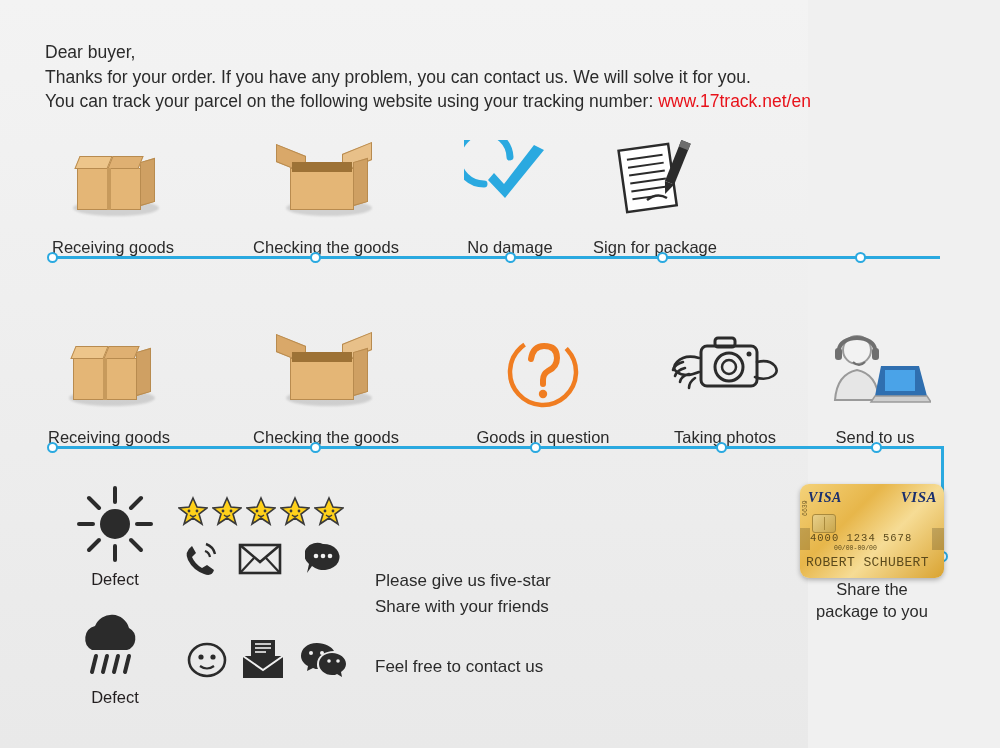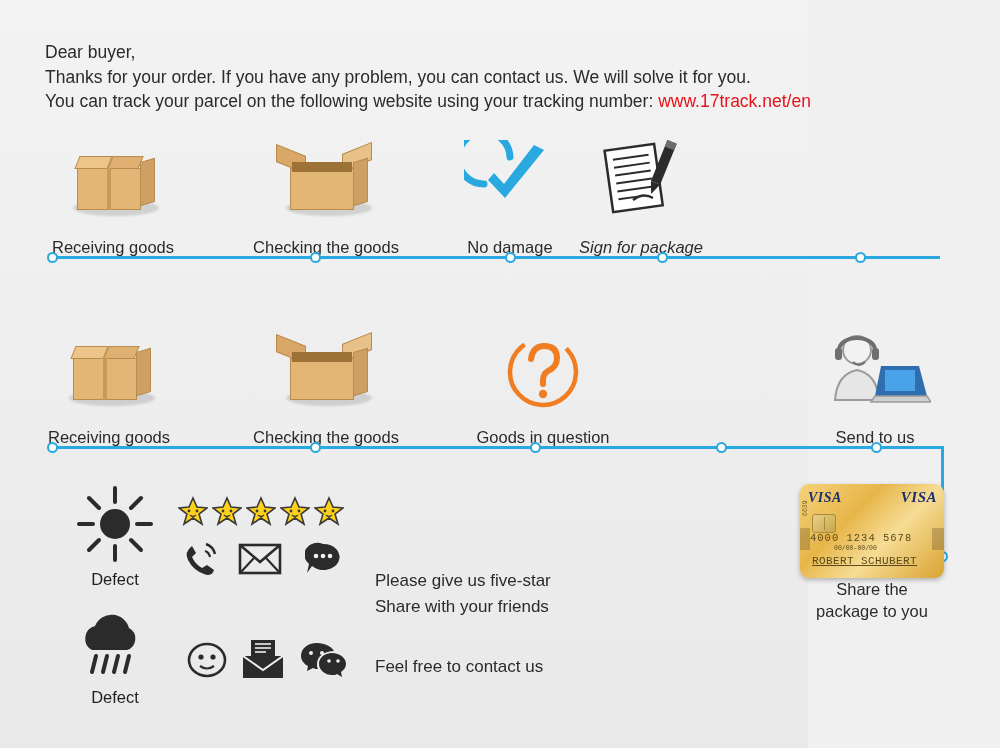--- a/index.html
+++ b/index.html
@@ -281,26 +281,25 @@
   }
   .card .dates {
     position: absolute;
     left: 34px; top: 61px;
     font-family: "Liberation Mono", monospace;
     font-size: 6.5px;
     color: #5c4a1b;
   }
   .card .holder {
     position: absolute;
-    left: 12px; top: 71px;
+    left: 6px; top: 71px;
     font-family: "Liberation Mono", monospace;
-    font-size: 11px;
+    font-size: 13px;
     color: #5c4a1b;
     letter-spacing: 0.4px;
-    text-decoration: underline;
   }
   .card .vertical-cvv {
     position: absolute;
     left: 2px; top: 32px;
     font-family: "Liberation Mono", monospace;
     font-size: 6.5px;
     color: #6d5826;
     transform: rotate(-90deg);
     transform-origin: left top;
   }
@@ -361,21 +360,21 @@
             <g fill="none" stroke="#2aa9e0" stroke-width="7" stroke-linecap="round">
               <path d="M20 44 A26 26 0 1 1 46 17"></path>
             </g>
             <path d="M24 40 L41 58 L80 10 L70 5 L40 44 L30 33 Z" fill="#2aa9e0"></path>
           </svg>
         </span>
       </span>
       <span class="caption">No damage</span>
     </div>
 
-    <div class="step" style="left:546px; top:0;font-style:italic;">
+    <div class="step" style="left:560px; top:0;">
       <span class="art">
         <span class="artwrap">
           <svg width="100" height="84" viewBox="0 0 100 84">
             <g transform="rotate(-8 50 42)">
               <rect x="18" y="8" width="50" height="62" fill="#ffffff" stroke="#2b2b2b" stroke-width="2.5"></rect>
               <g stroke="#2b2b2b" stroke-width="2">
                 <line x1="25" y1="18" x2="61" y2="18"></line>
                 <line x1="25" y1="26" x2="61" y2="26"></line>
                 <line x1="25" y1="34" x2="61" y2="34"></line>
                 <line x1="25" y1="42" x2="61" y2="42"></line>
@@ -440,20 +439,42 @@
           <svg width="78" height="80" viewBox="0 0 78 80">
             <circle cx="39" cy="40" r="33" fill="none" stroke="#f07d21" stroke-width="4.5" stroke-dasharray="160 45" transform="rotate(-42 39 40)"></circle>
             <path d="M27 27 q2 -13 13 -13 q13 0 13 12 q0 9 -9 13 q-5 3 -5 9 l0 4" fill="none" stroke="#f07d21" stroke-width="6" stroke-linecap="round"></path>
             <circle cx="39" cy="62" r="4.2" fill="#f07d21"></circle>
           </svg>
         </span>
       </span>
       <span class="caption">Goods in question</span>
     </div>
 
+    <div class="step" style="left:630px; top:0;">
+      <span class="art">
+        <span class="artwrap">
+          <svg width="112" height="80" viewBox="0 0 112 80">
+            <rect x="32" y="18" width="56" height="40" rx="6" fill="none" stroke="#2b2b2b" stroke-width="3"></rect>
+            <rect x="46" y="10" width="20" height="9" rx="3" fill="none" stroke="#2b2b2b" stroke-width="3"></rect>
+            <circle cx="60" cy="39" r="14" fill="none" stroke="#2b2b2b" stroke-width="3"></circle>
+            <circle cx="60" cy="39" r="7" fill="none" stroke="#2b2b2b" stroke-width="2.5"></circle>
+            <circle cx="80" cy="26" r="2.5" fill="#2b2b2b"></circle>
+            <g fill="none" stroke="#2b2b2b" stroke-width="2.6" stroke-linecap="round">
+              <path d="M30 30 q-14 -4 -22 4 q-6 6 0 10 q8 6 22 0"></path>
+              <path d="M14 34 q-8 2 -10 8"></path>
+              <path d="M16 40 q-8 2 -10 8"></path>
+              <path d="M20 46 q-8 2 -9 8"></path>
+              <path d="M26 50 q-6 4 -6 10"></path>
+              <path d="M88 34 q12 -3 18 4 q4 6 -2 10 q-8 5 -18 1"></path>
+            </g>
+          </svg>
+        </span>
+      </span>
+      <span class="caption">Taking photos</span>
+    </div>
 
     <div class="step" style="left:780px; top:0;">
       <span class="art">
         <span class="artwrap">
           <svg width="112" height="82" viewBox="0 0 112 82">
             <path d="M24 22 a14 14 0 1 1 28 0 a14 14 0 0 1 -28 0" fill="#f2f2f2" stroke="#9a9a9a" stroke-width="2"></path>
             <path d="M20 22 a18 12 0 0 1 36 0" fill="none" stroke="#6f6f6f" stroke-width="4"></path>
             <rect x="16" y="20" width="7" height="12" rx="3" fill="#6f6f6f"></rect>
             <rect x="53" y="20" width="7" height="12" rx="3" fill="#6f6f6f"></rect>
             <path d="M34 34 q6 6 12 0" fill="none" stroke="#6f6f6f" stroke-width="2"></path>

